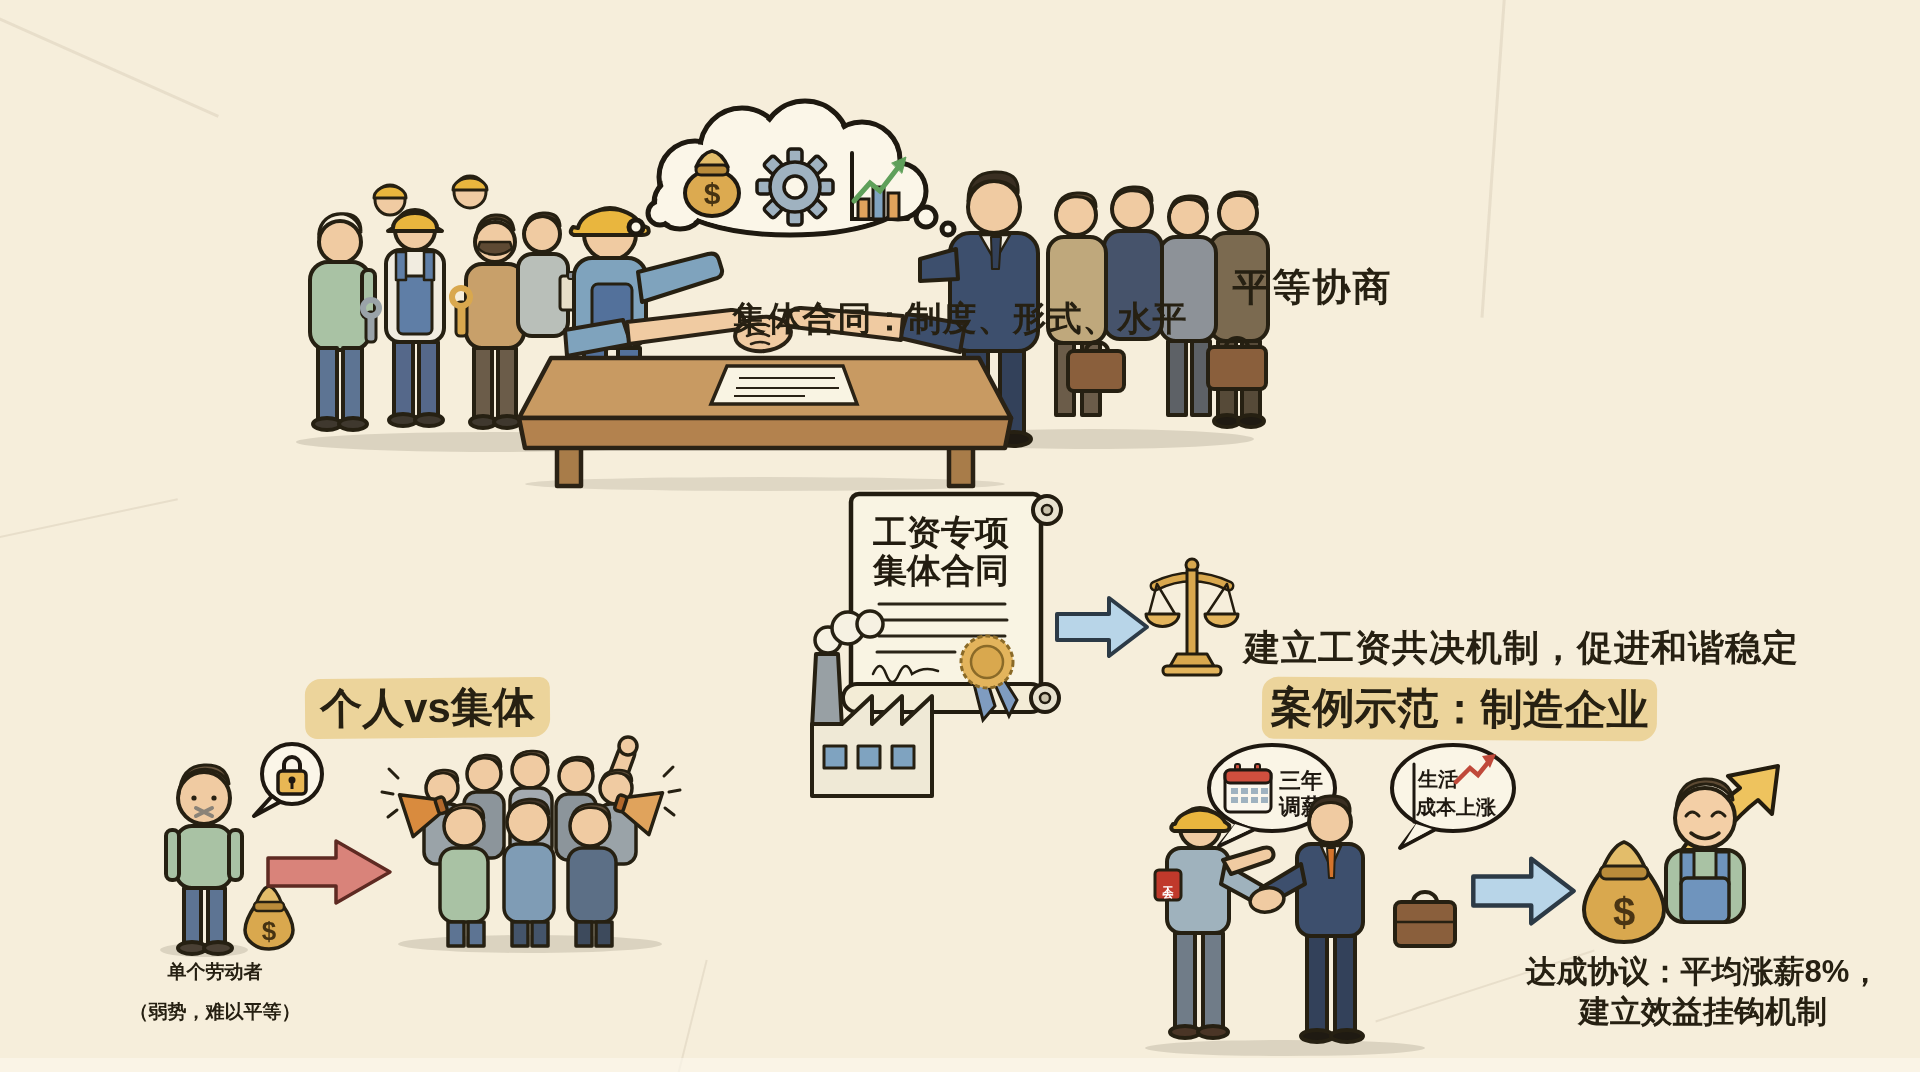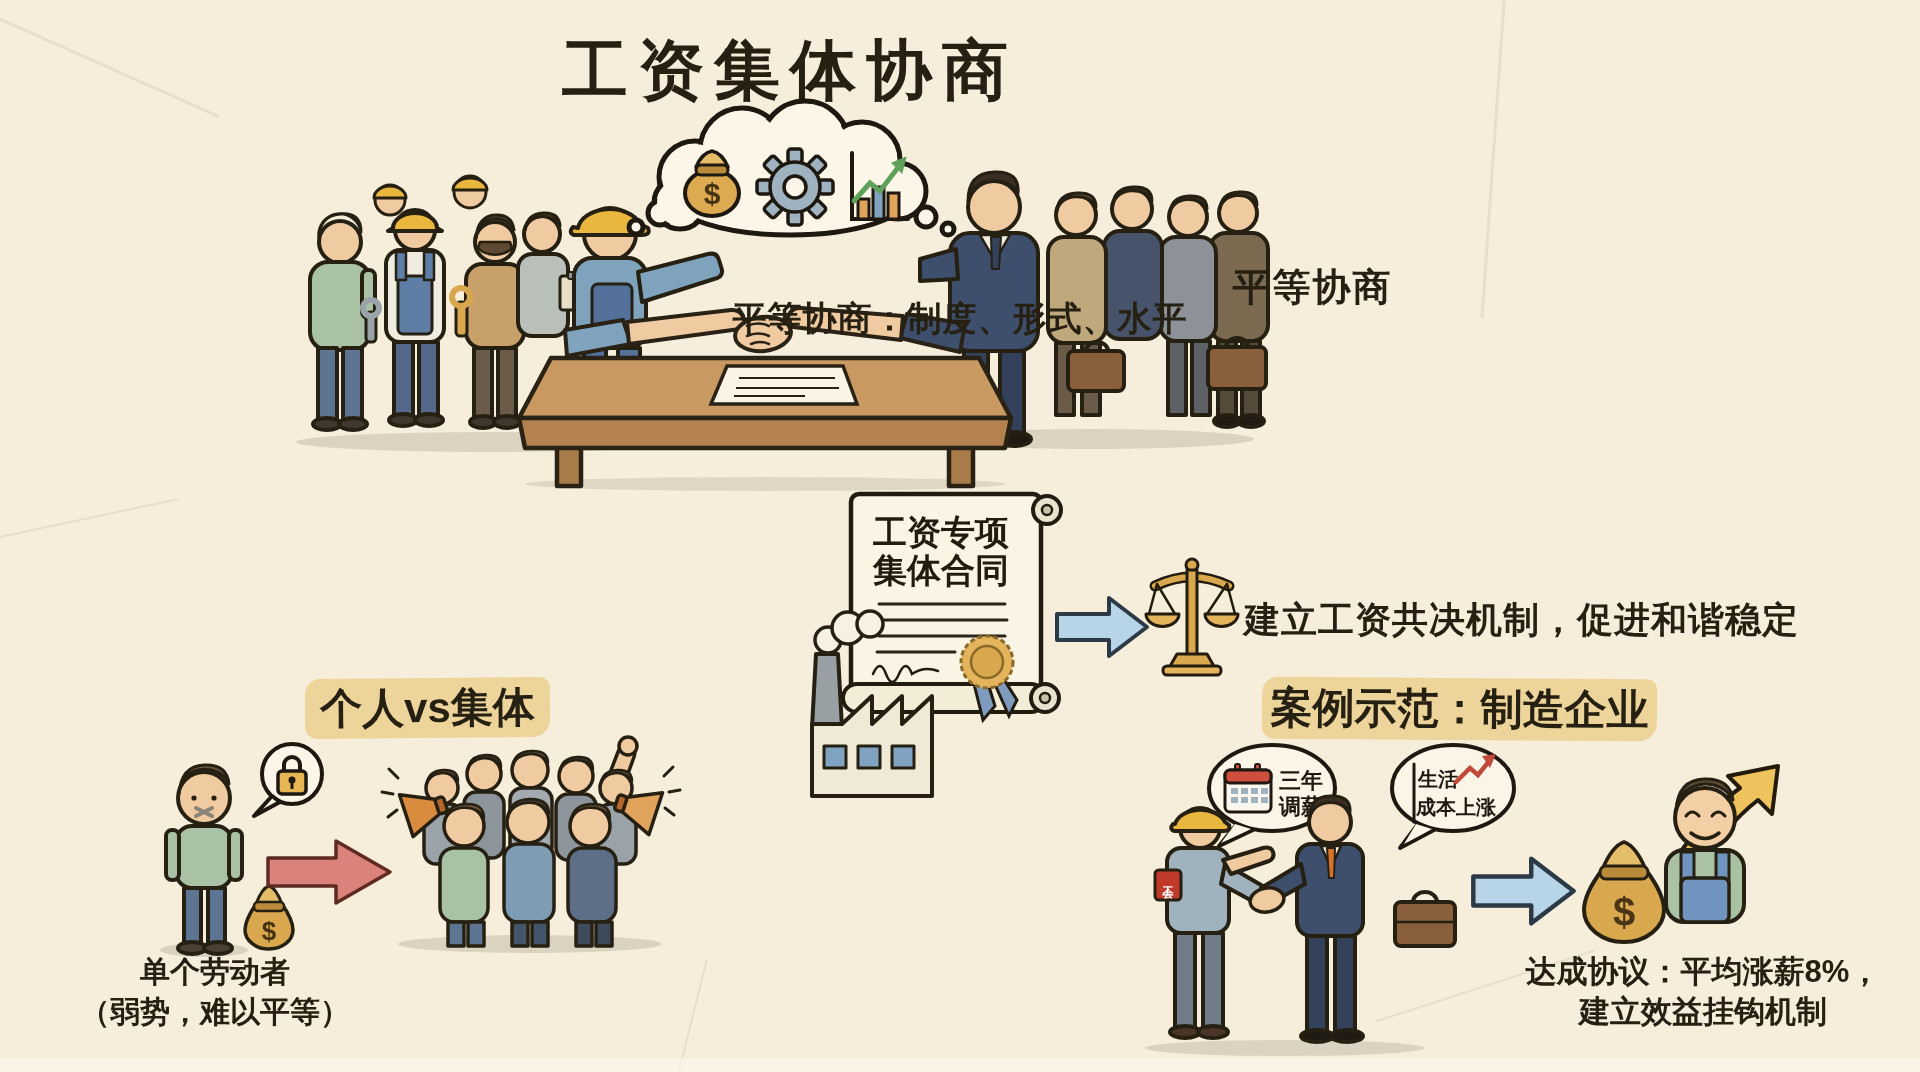--- a/index.html
+++ b/index.html
@@ -8,21 +8,21 @@
     background:#f6eedb;
     font-family:"Liberation Sans","DejaVu Sans",sans-serif;
     color:#262012;
   }
   .abs{position:absolute;}
   .txt{font-weight:bold;color:#262012;text-align:center;}
   .title{font-size:66px;letter-spacing:10px;}
   .sidelabel{font-size:38px;letter-spacing:2px;}
   .bubblecap{font-size:34px;letter-spacing:1px;}
   .outcome{font-size:36px;text-align:left;letter-spacing:1px;}
-  .cap{font-size:30px;line-height:40px;}
+  .cap{font-size:19px;line-height:40px;}
   .pill{
     background:#ecd49b;border-radius:16px 10px 18px 12px;
     display:flex;align-items:center;justify-content:center;
     font-weight:bold;color:#262012;
   }
   .pill.small{font-size:42px;}
   .crease{background:rgba(110,90,60,.10);}
   svg{display:block;overflow:visible;}
   svg text{font-family:"Liberation Sans","DejaVu Sans",sans-serif;}
 </style>
@@ -31,21 +31,20 @@
 
 <div id="stage">
 
   <div class="abs crease" style="left:-40px;top:60px;width:270px;height:3px;transform:rotate(24deg);"></div>
   <div class="abs crease" style="left:-30px;top:520px;width:210px;height:2px;transform:rotate(-12deg);"></div>
   <div class="abs crease" style="left:1492px;top:-12px;width:3px;height:330px;transform:rotate(4deg);"></div>
   <div class="abs crease" style="left:690px;top:958px;width:2px;height:130px;transform:rotate(14deg);"></div>
   <div class="abs crease" style="left:1370px;top:985px;width:230px;height:2px;transform:rotate(-18deg);"></div>
   <div class="abs" style="left:0;top:1058px;width:1920px;height:14px;background:rgba(252,248,236,.65);"></div>
 
-  <div class="abs txt title" style="left:440px;top:26px;width:700px;">工资集体协商</div>
 
   <svg class="abs" style="left:280px;top:150px;" width="430" height="305" viewBox="0 0 430 305">
     <ellipse cx="212" cy="292" rx="196" ry="10" fill="rgba(60,50,30,.14)"></ellipse>
     <g stroke="#262012" stroke-width="3" stroke-linejoin="round">
       <circle cx="110" cy="50" r="15" fill="#f0cba2"></circle>
       <path d="M94,48 a16,12 0 0 1 32,0 z" fill="#e9b63e"></path>
       <circle cx="190" cy="42" r="16" fill="#f0cba2"></circle>
       <path d="M173,40 a17,12 0 0 1 34,0 z" fill="#e9b63e"></path>
     </g>
     <g stroke="#262012" stroke-width="4" stroke-linejoin="round" stroke-linecap="round">
@@ -232,21 +231,21 @@
     <g stroke="#2a2215" stroke-width="4" stroke-linejoin="round" stroke-linecap="round">
       <path d="M60,60 L118,50 l8,24 -64,12 z" fill="#7fa3bd"></path>
       <path d="M122,52 L226,40 q10,-1 13,9 l3,9 -118,16 z" fill="#f0cba2"></path>
       <path d="M460,54 L402,44 l-7,24 60,14 z" fill="#3d4f6d"></path>
       <path d="M398,46 L296,38 q-10,-1 -13,9 l-3,9 116,14 z" fill="#f0cba2"></path>
       <ellipse cx="258" cy="64" rx="28" ry="17" fill="#f0cba2" transform="rotate(-6 258 64)"></ellipse>
       <path d="M242,56 q11,-5 22,0 M242,66 q11,-5 22,0 M246,74 q9,-4 18,0" stroke-width="2.5" fill="none"></path>
     </g>
   </svg>
 
-  <div class="abs txt bubblecap" style="left:720px;top:296px;width:480px;">平等协商：制度、形式、水平</div>
+  <div class="abs txt bubblecap" style="left:720px;top:296px;width:480px;">集体合同：制度、形式、水平</div>
 
   <svg class="abs" style="left:835px;top:480px;" width="240" height="250" viewBox="0 0 240 250">
     <g stroke="#221c10" stroke-linejoin="round">
       <rect x="16" y="14" width="190" height="208" rx="8" fill="#f9f4e3" stroke-width="4.5"></rect>
       <circle cx="212" cy="30" r="14" fill="#e8e2cf" stroke-width="4"></circle>
       <circle cx="212" cy="30" r="5" fill="#c9c2ab" stroke-width="2.5"></circle>
       <rect x="8" y="204" width="202" height="28" rx="14" fill="#f3ecd6" stroke-width="4"></rect>
       <circle cx="210" cy="218" r="14" fill="#e8e2cf" stroke-width="4"></circle>
       <circle cx="210" cy="218" r="5" fill="#c9c2ab" stroke-width="2.5"></circle>
     </g>
@@ -273,21 +272,21 @@
       <path d="M10,30 Q47,12 84,30" fill="none" stroke="#231c0e" stroke-width="11"></path>
       <path d="M10,30 Q47,12 84,30" fill="none" stroke="#d9a84e" stroke-width="6"></path>
       <path d="M12,28 L4,58 M12,28 L30,58 M82,28 L62,58 M82,28 L90,58" stroke-width="2.5"></path>
       <path d="M1,58 a16,12 0 0 0 33,0 z" fill="#e3b45c" stroke-width="3"></path>
       <path d="M60,58 a16,12 0 0 0 33,0 z" fill="#e3b45c" stroke-width="3"></path>
       <rect x="42" y="14" width="10" height="86" fill="#d9a84e" stroke-width="3"></rect>
       <polygon points="24,112 70,112 62,98 32,98" fill="#d9a84e" stroke-width="3"></polygon>
       <rect x="18" y="110" width="58" height="9" rx="4" fill="#e3b45c" stroke-width="3"></rect>
     </g>
   </svg>
-  <div class="abs txt outcome" style="left:1244px;top:596px;width:630px;">建立工资共决机制，促进和谐稳定</div>
+  <div class="abs txt outcome" style="left:1244px;top:624px;width:630px;">建立工资共决机制，促进和谐稳定</div>
 
   <div class="abs pill small" style="left:305px;top:678px;width:245px;height:60px;transform:rotate(-.5deg);">
     <span>个人vs集体</span>
   </div>
 
   <svg class="abs" style="left:246px;top:740px;" width="84" height="82" viewBox="0 0 84 82">
     <circle cx="46" cy="34" r="30" fill="#fbf6e8" stroke="#1e1810" stroke-width="4"></circle>
     <path d="M26,56 L8,76 L34,62 z" fill="#fbf6e8" stroke="#1e1810" stroke-width="4" stroke-linejoin="round"></path>
     <g stroke="#1e1810" stroke-linejoin="round">
       <path d="M38,32 v-7 a8,8 0 0 1 16,0 v7" fill="none" stroke-width="4"></path>

